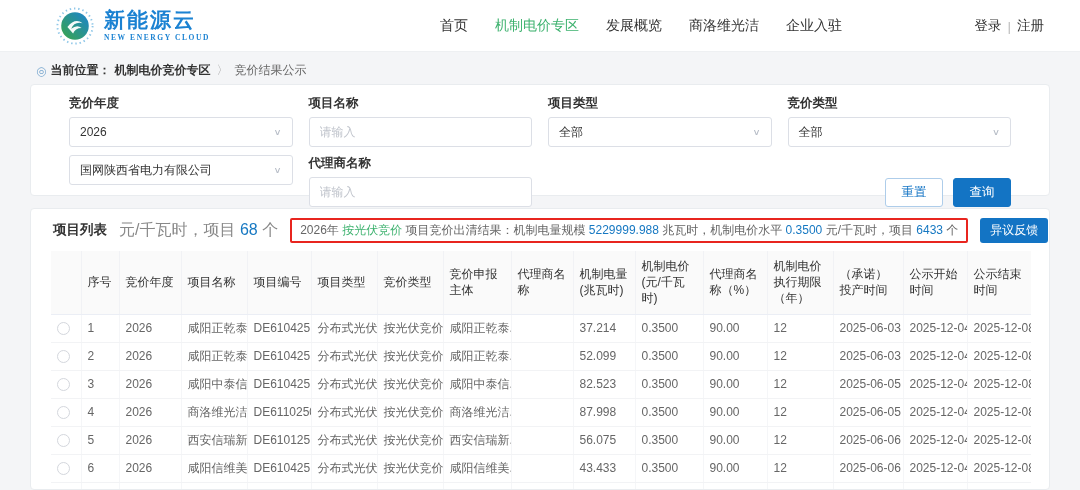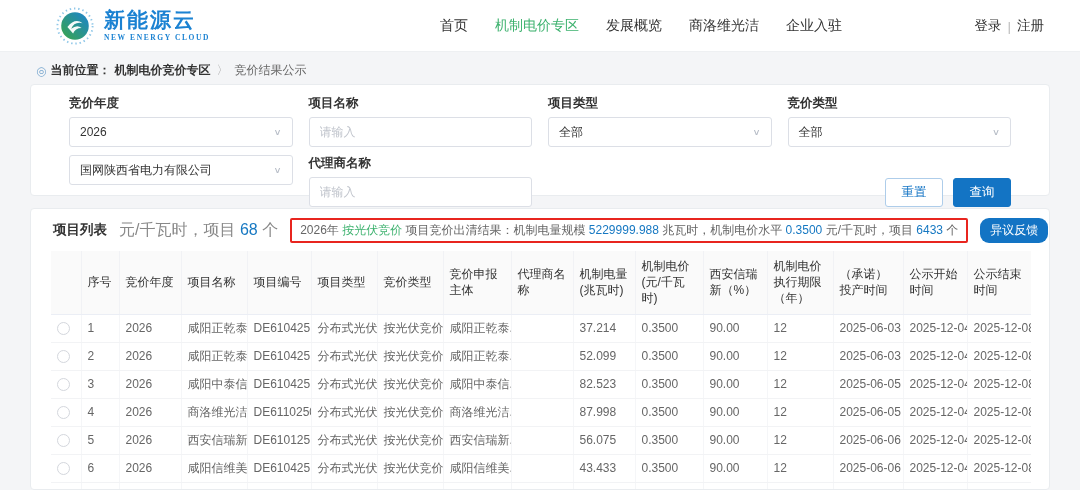--- a/index.html
+++ b/index.html
@@ -50,21 +50,21 @@
   .table-card { position:absolute; left:30px; top:208px; width:1020px; height:282px;
     background:#fff; border:1px solid #e9ecef; border-radius:4px; overflow:hidden; }
   .list-header { height:42px; display:flex; align-items:center; padding:0 16px 0 22px; gap:12px; }
   .list-title { font-size:13.5px; font-weight:bold; color:#333; white-space:nowrap;text-align:center; }
   .list-summary { margin-left:auto; font-size:16px; color:#888; white-space:nowrap; }
   .notice-box { border:2px solid #e8251f; border-radius:2px; padding:2px 8px; font-size:12px;
     color:#666; white-space:nowrap; }
   .c-blue { color:#1678c2; }
   .c-green { color:#3eb26f; }
   .btn-feedback { height:25px; padding:0 10px; font-size:12px; background:#1374c4; color:#fff;
-    border:none; border-radius:9px; cursor:pointer; margin-left:auto0; font-family:inherit; white-space:nowrap; }
+    border:none; border-radius:3px; cursor:pointer; margin-left:auto0; font-family:inherit; white-space:nowrap; }
   .table-wrap { padding:0 20px; }
   table { width:980px; table-layout:fixed; border-collapse:collapse; font-size:12px; }
   thead th { background:#fafafa; color:#333; font-weight:normal; text-align:left;
     padding:7px 6px; line-height:1.35; border-bottom:1px solid #ebeef5;
     border-right:1px solid #f1f2f5; vertical-align:middle; }
   thead th:last-child { border-right:none; }
   tbody td { color:#666; padding:0 6px; height:28px; border-bottom:1px solid #f2f3f5;
     border-right:1px solid #f5f6f8; white-space:nowrap; overflow:hidden; }
   tbody td:last-child { border-right:none; }
   .radio { display:inline-block; width:13px; height:13px; border:1px solid #d4d7dd;
@@ -199,21 +199,21 @@
             <th>序号</th>
             <th>竞价年度</th>
             <th>项目名称</th>
             <th>项目编号</th>
             <th>项目类型</th>
             <th>竞价类型</th>
             <th>竞价申报主体</th>
             <th>代理商名称</th>
             <th>机制电量 (兆瓦时)</th>
             <th>机制电价 (元/千瓦时)</th>
-            <th>西安信瑞新（%）</th>
+            <th>代理商名称（%）</th>
             <th>机制电价执行期限（年）</th>
             <th>（承诺）投产时间</th>
             <th>公示开始时间</th>
             <th>公示结束时间</th>
           </tr>
       </thead>
       <tbody>
           <tr>
             <td><span class="radio"></span></td>
             <td>1</td>

